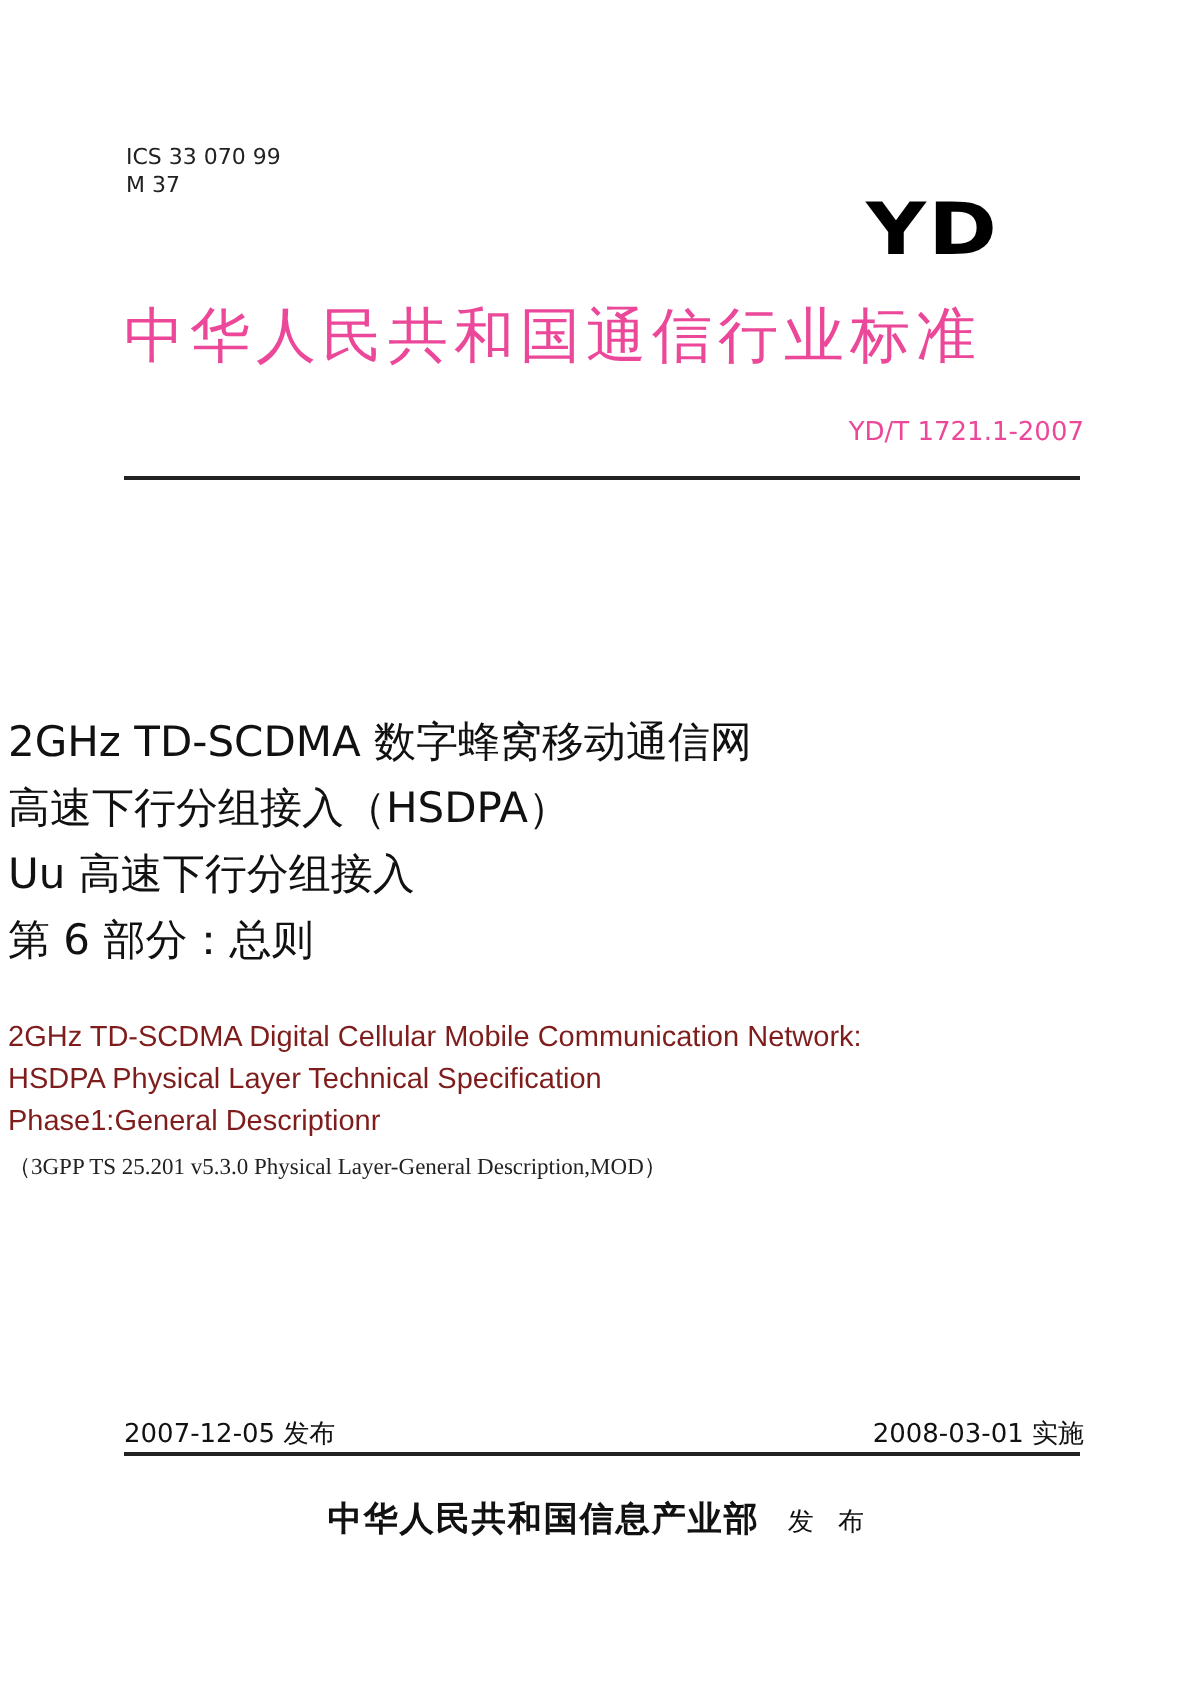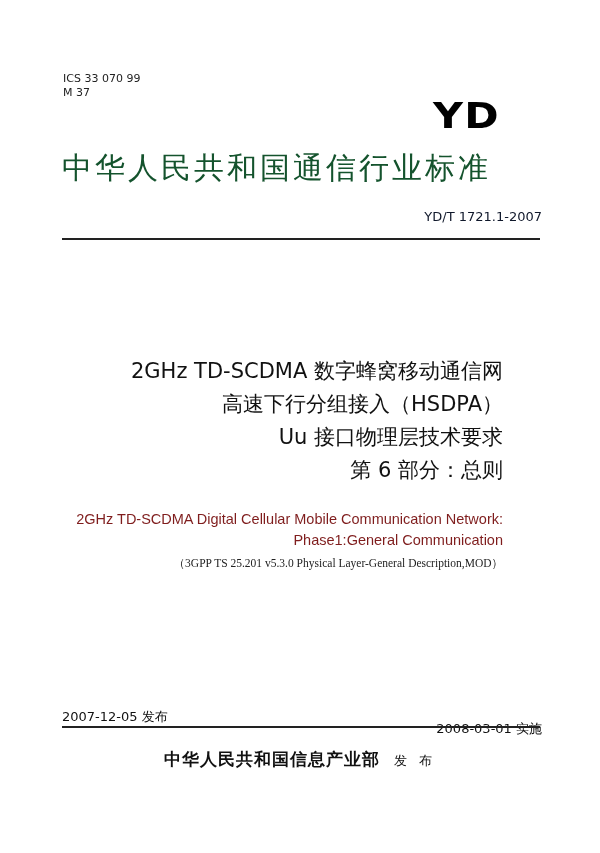--- a/index.html
+++ b/index.html
@@ -1,23 +1,23 @@
 <!DOCTYPE html>
 <html><head>
 <meta charset="utf-8">
 <style>
   html, body { margin:0; padding:0; }
   body { width:600px; height:853px; background:#ffffff; position:relative; overflow:hidden; font-family:"DejaVu Sans", sans-serif; color:#111; }
   .abs { position:absolute; }
   .ics { left:63px; top:72px; font-size:11px; line-height:14px; color:#222; }
   .logo { left:433px; top:95px; font-size:36px; font-weight:900; letter-spacing:1px; color:#000; font-family:"DejaVu Sans", sans-serif; transform:scaleX(1.15); transform-origin:left; }
-  .maintitle { left:62px; top:148px; width:480px; font-size:30px; letter-spacing:3px; color:#14532d; white-space:nowrap; }
-  .stdno { right:58px; top:209px; font-size:13px; color:#0f172a; }
+  .maintitle { left:62px; top:148px; width:480px; font-size:30px; letter-spacing:3px; color:#ec4899; white-space:nowrap; }
+  .stdno { right:58px; top:209px; font-size:13px; color:#ec4899; }
   .rule1 { left:62px; top:238px; width:478px; height:2px; background:#222; }
-  .titles { left:17px; width:486px; text-align:right; }
+  .titles { left:4px; width:486px; text-align:left; }
   .cn { font-size:21px; line-height:33px; color:#111; }
   .en { font-size:14.5px; line-height:21px; color:#7f1d1d; font-family:"Liberation Sans", sans-serif; }
   .ref { font-size:11.5px; line-height:18px; font-family:"Liberation Serif", serif; color:#222; }
   .date { top:708px; font-size:13px; color:#111;text-align:right; }
   .rule2 { left:62px; top:726px; width:478px; height:2px; background:#222; }
   .issuer { left:0; width:600px; top:748px; text-align:center; font-family:"DejaVu Serif", serif; font-size:17px; font-weight:bold; letter-spacing:1px; color:#111; }
   .issuer .pub { font-family:"DejaVu Sans", sans-serif; font-weight:normal; font-size:13px; letter-spacing:4px; margin-left:14px; }
 </style>
 </head>
 <body>
@@ -31,30 +31,31 @@
 
 <div class="abs maintitle">中华人民共和国通信行业标准</div>
 
 <div class="abs stdno">YD/T 1721.1-2007</div>
 
 <div class="abs rule1"></div>
 
 <div class="abs titles" style="top:355px;">
   <div class="cn">2GHz TD-SCDMA 数字蜂窝移动通信网</div>
   <div class="cn">高速下行分组接入（HSDPA）</div>
-  <div class="cn">Uu 接口物理层技术要求</div>
+  <div class="cn">Uu 高速下行分组接入</div>
   <div class="cn">第 6 部分：总则</div>
 </div>
 
 <div class="abs titles" style="top:509px;">
   <div class="en">2GHz TD-SCDMA Digital Cellular Mobile Communication Network:</div>
-  <div class="en">Phase1:General Communication</div>
+  <div class="en">HSDPA Physical Layer Technical Specification</div>
+  <div class="en">Phase1:General Descriptionr</div>
   <div class="ref" style="margin-top:3px;">（3GPP TS 25.201 v5.3.0 Physical Layer-General Description,MOD）</div>
 </div>
 
 <div class="abs date" style="left:62px;">2007-12-05 发布</div>
-<div class="abs date" style="right:58px;margin-top:12px;">2008-03-01 实施</div>
+<div class="abs date" style="right:58px;">2008-03-01 实施</div>
 
 <div class="abs rule2"></div>
 
 <div class="abs issuer">
   <span>中华人民共和国信息产业部</span><span class="pub">发 布</span>
 </div>
 
 </body></html>

